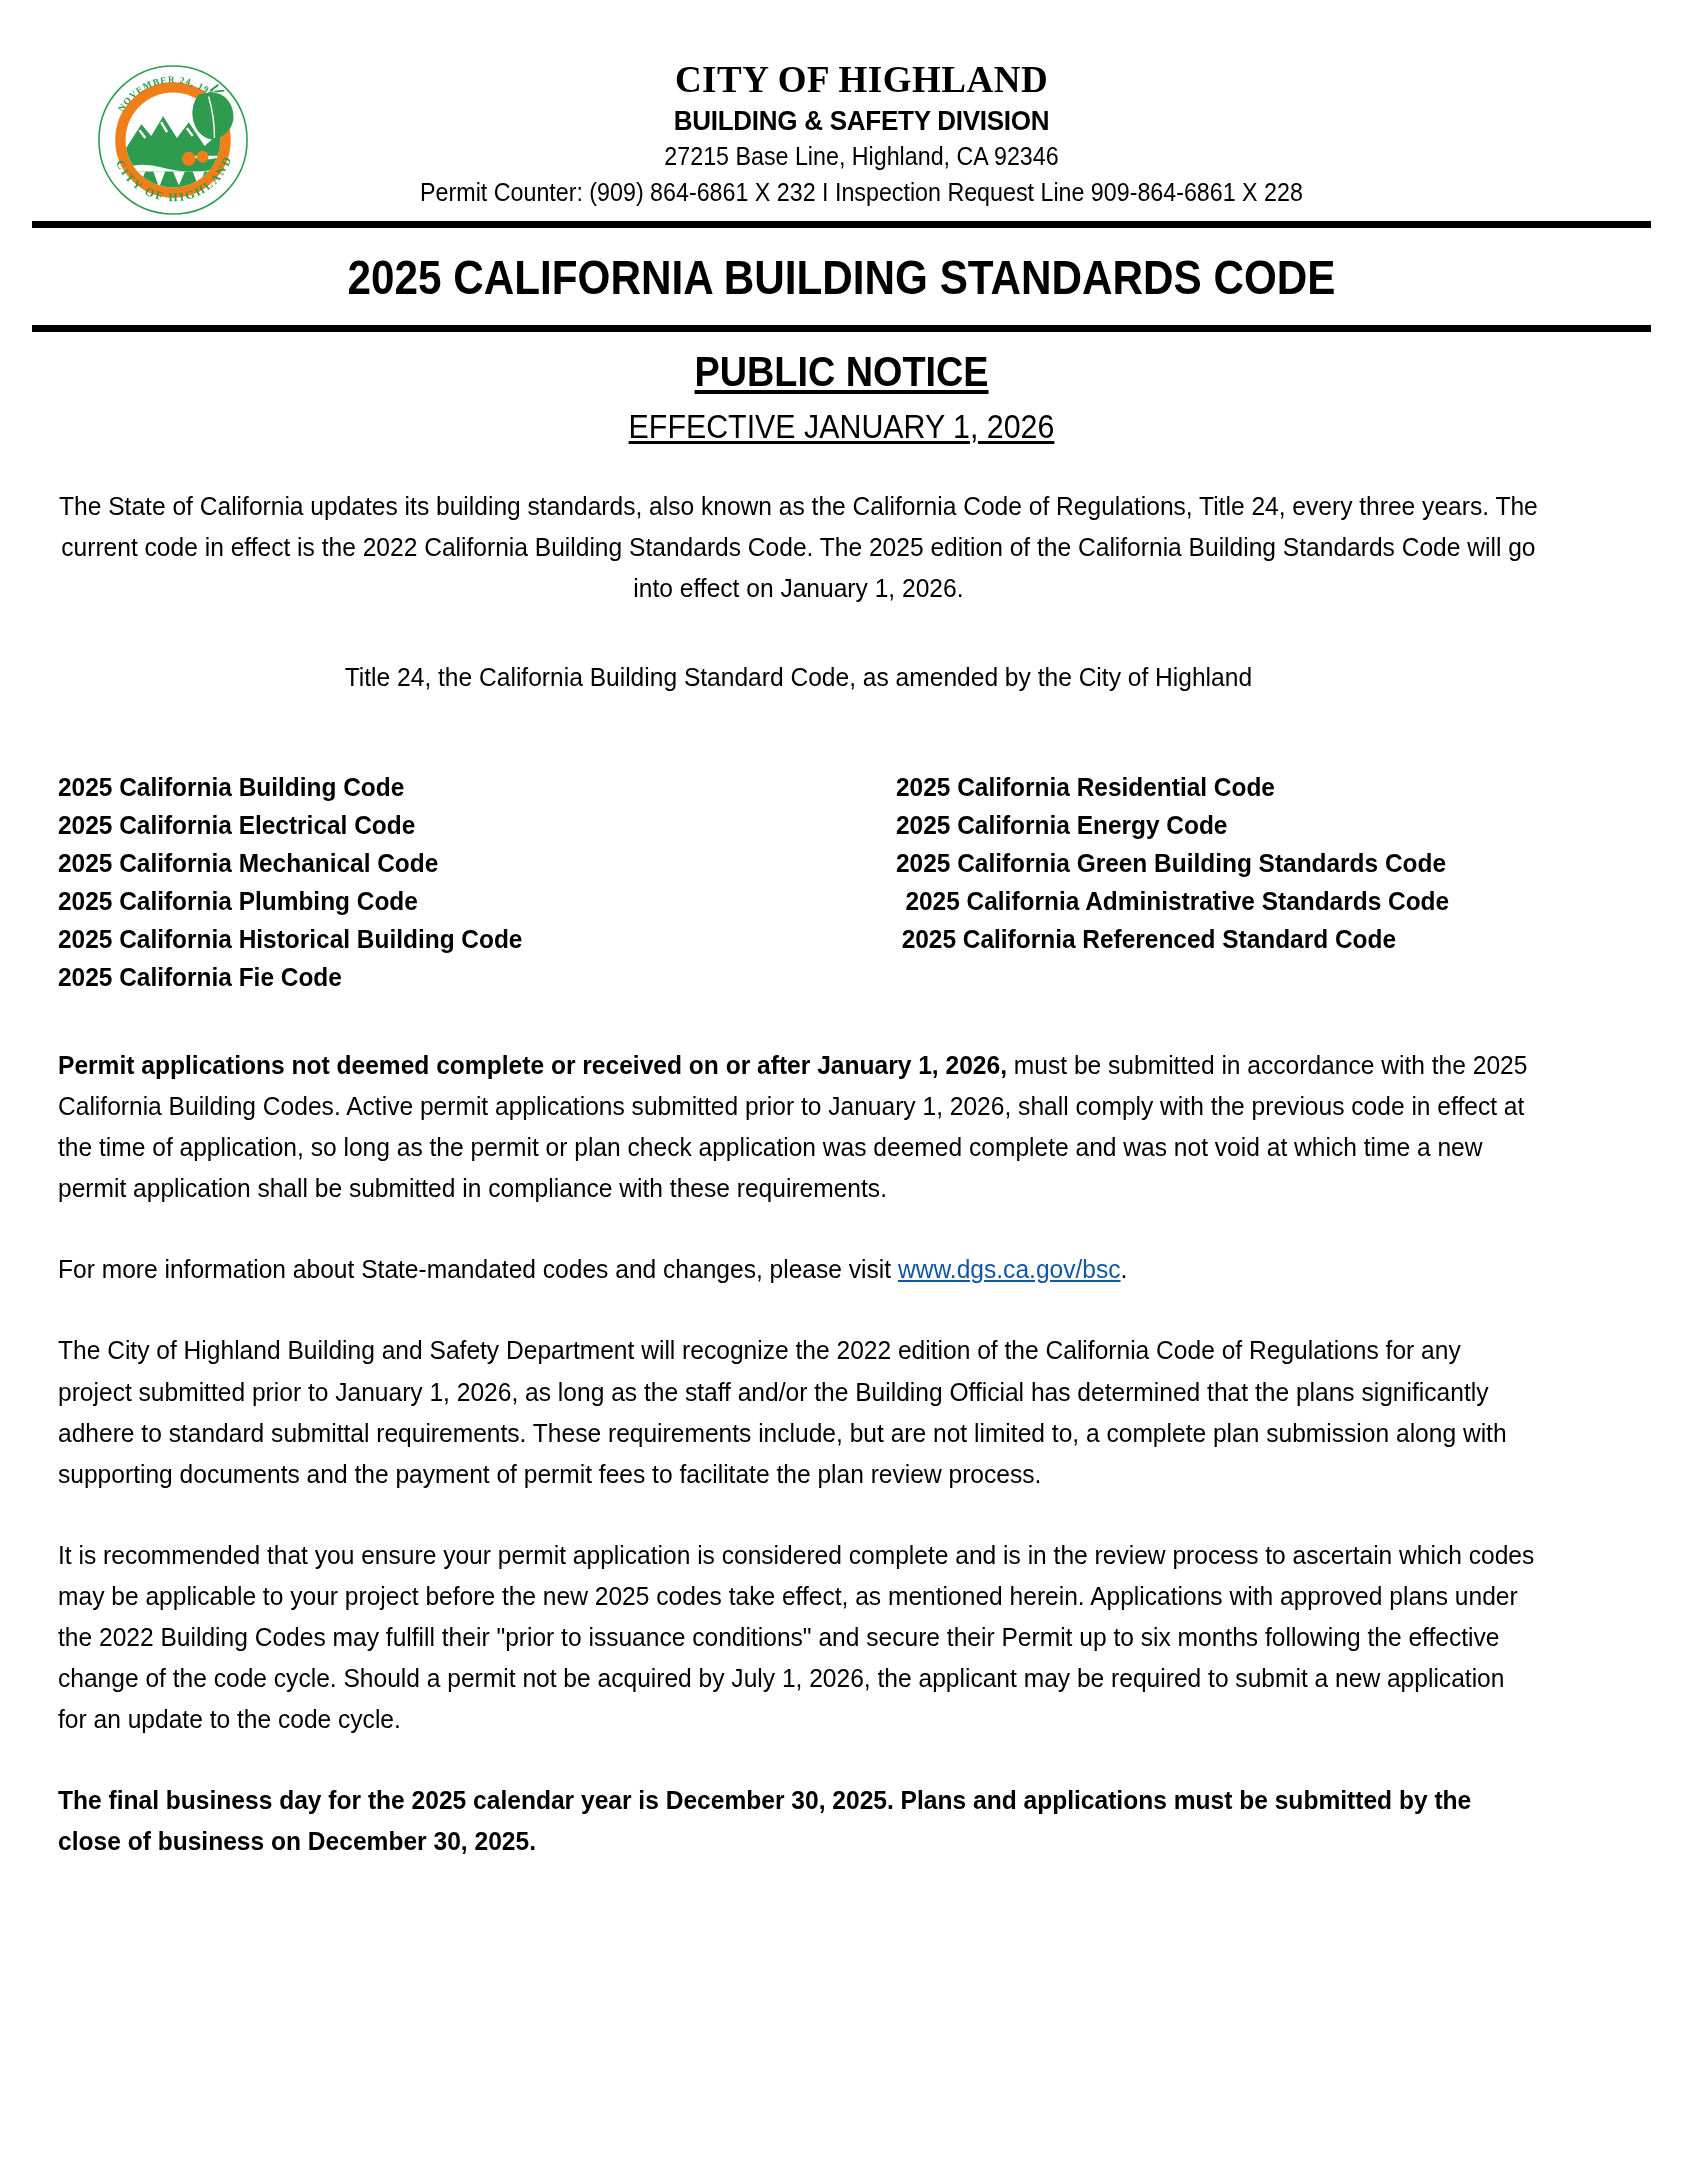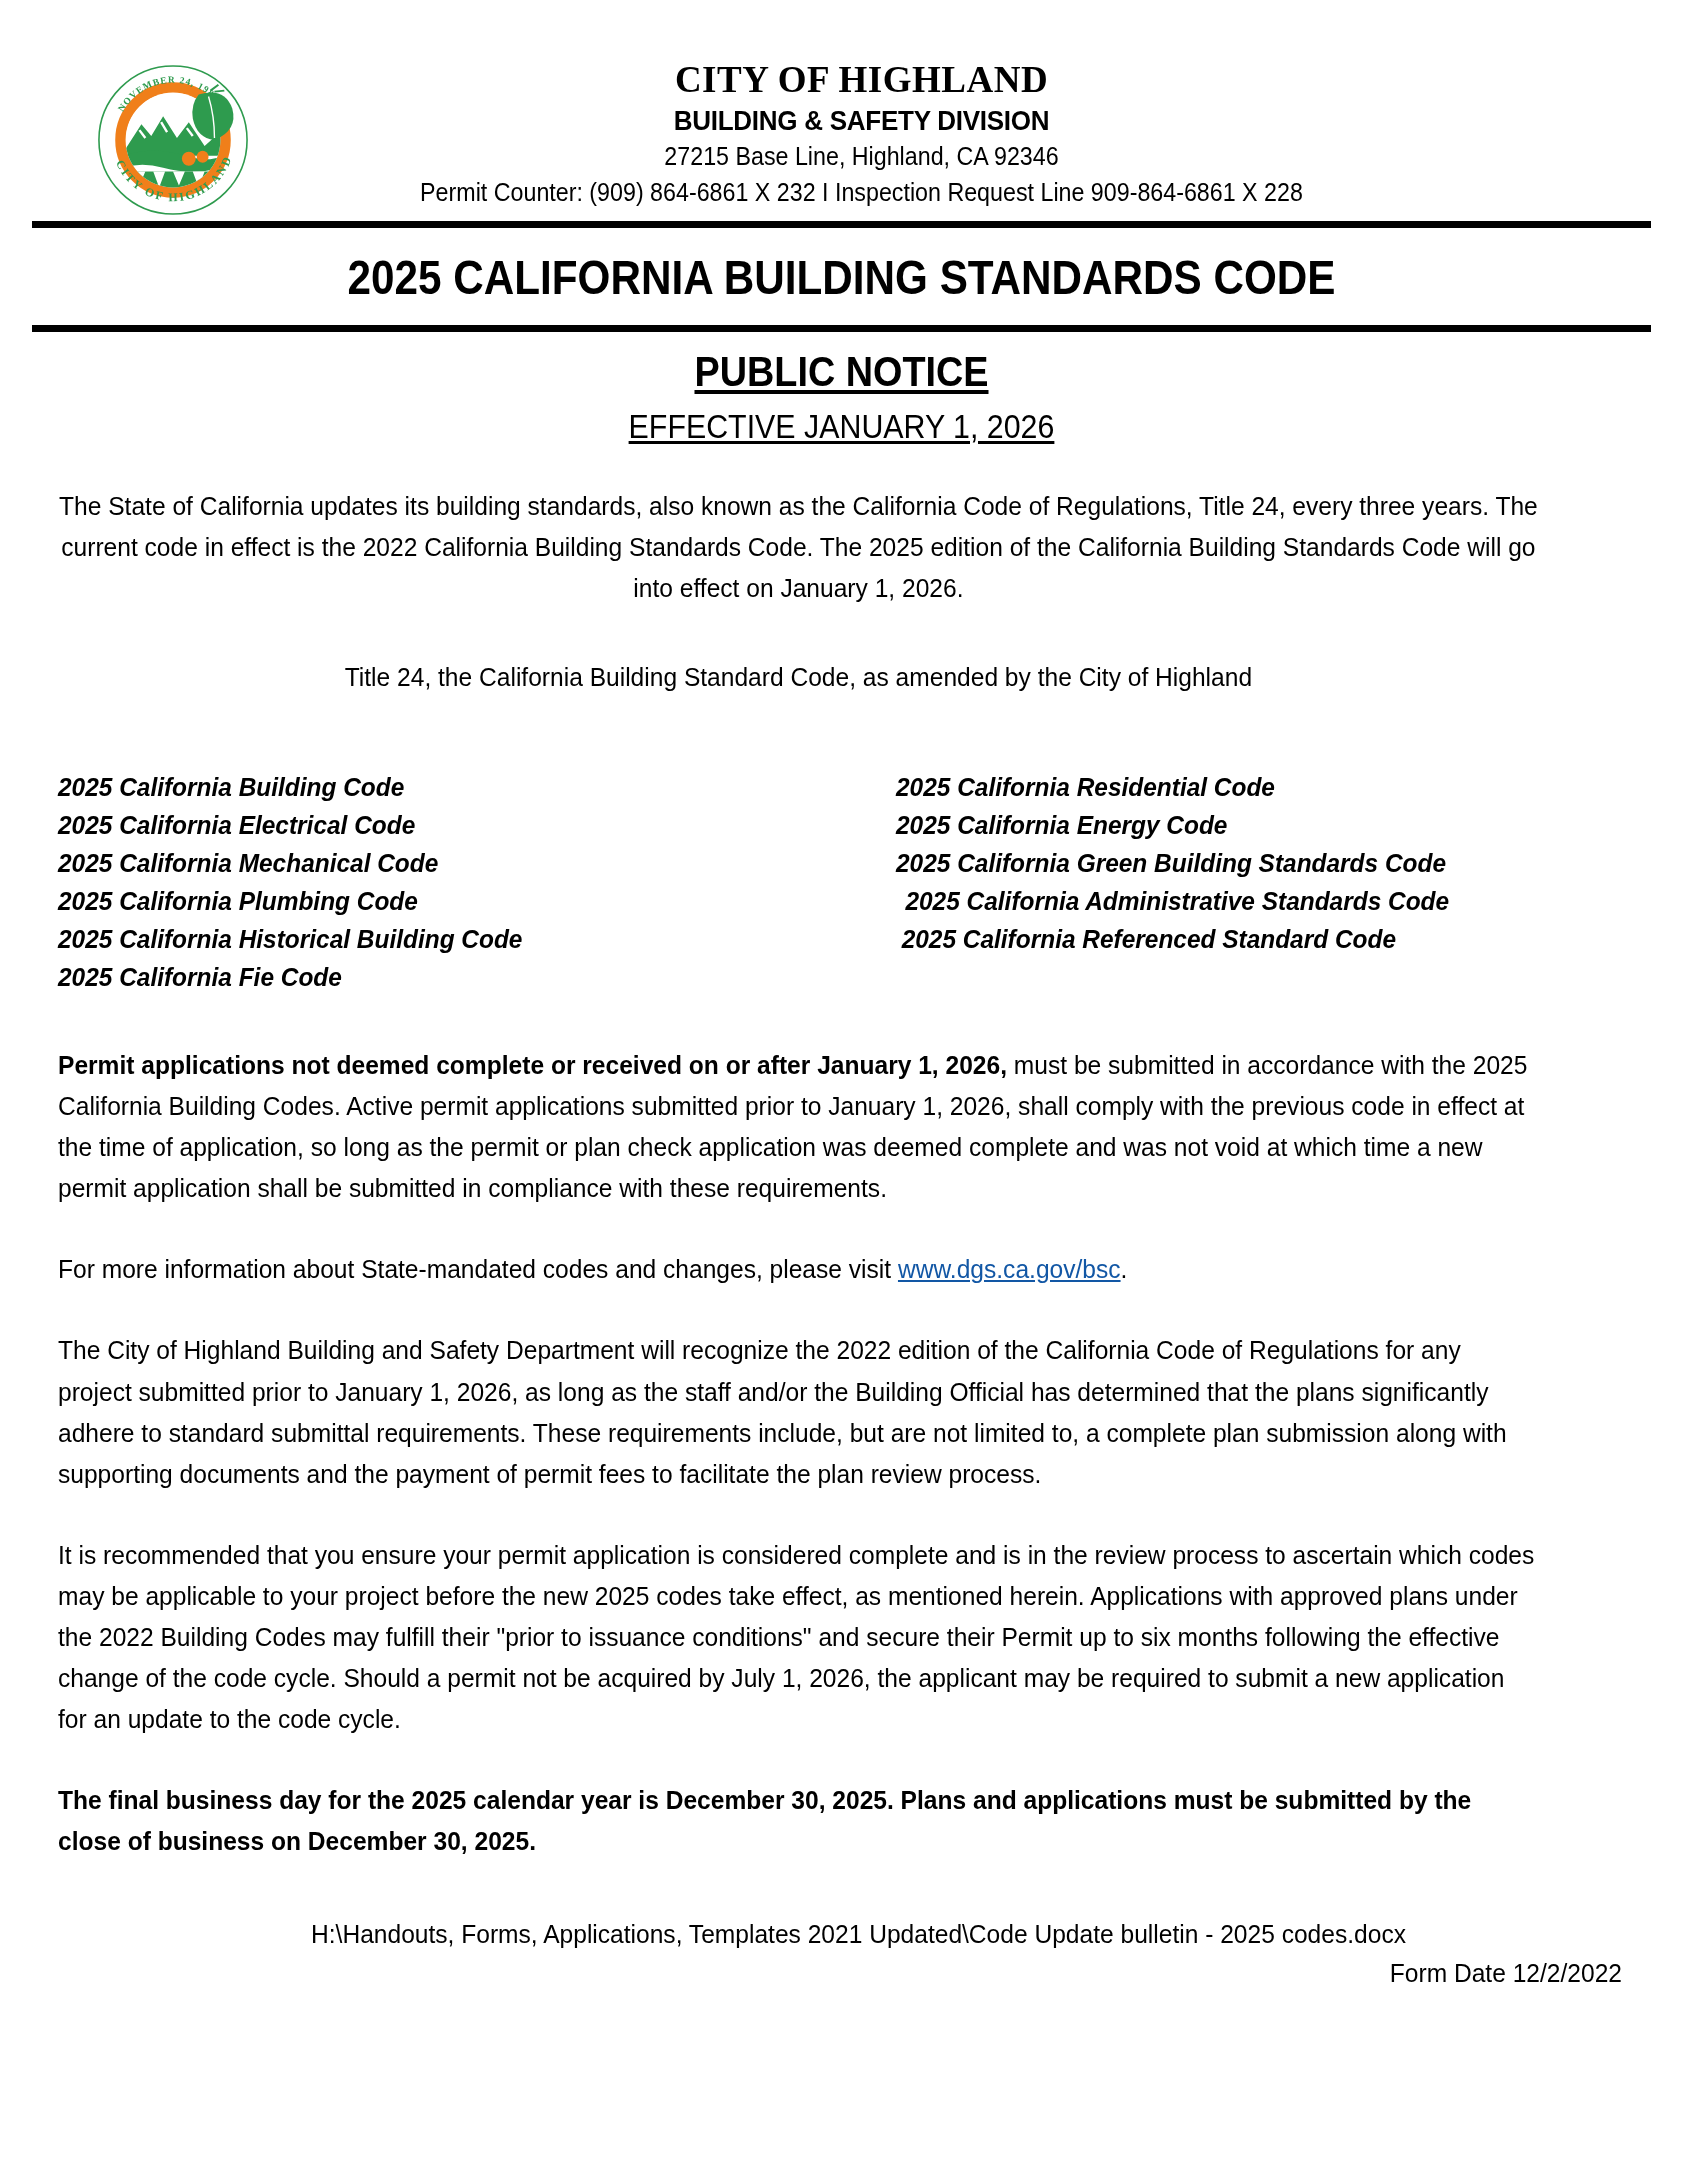--- a/index.html
+++ b/index.html
@@ -117,21 +117,20 @@
     text-align: center;
     padding-top: 48px;
     transform: scaleX(0.945);
     transform-origin: center center;
   }
 
   
   .codes {
     display: flex;
     padding: 71px 0 0 0;
-    font-style: italic;
   }
   .codes-col {
     flex: 1;
   }
   .codes-col.left { padding-left: 0px; }
   .codes-col.right { padding-left: 109px; }
   .code-item {
     font-weight: bold;
     font-size: 26px;
     line-height: 1.46;
@@ -270,19 +269,15 @@
 
     <div class="pgap-md"></div>
 
     <p class="para">It is recommended that you ensure your permit application is considered complete and is in the review process to ascertain which codes may be applicable to your project before the new 2025 codes take effect, as mentioned herein. Applications with approved plans under the 2022 Building Codes may fulfill their "prior to issuance conditions" and secure their Permit up to six months following the effective change of the code cycle. Should a permit not be acquired by July 1, 2026, the applicant may be required to submit a new application for an update to the code cycle.</p>
 
     <div class="pgap-md"></div>
 
     <p class="para bold">The final business day for the 2025 calendar year is December 30, 2025. Plans and applications must be submitted by the close of business on December 30, 2025.</p>
   </div>
 
-  <div class="footer">
-    <div class="footer-path">H:\Handouts, Forms, Applications, Templates 2021 Updated\Code Update bulletin - 2025 codes.docx</div>
-    <div class="footer-date">Form Date 12/2/2022</div>
-  </div>
 
 </div>
 
 
 </body></html>

